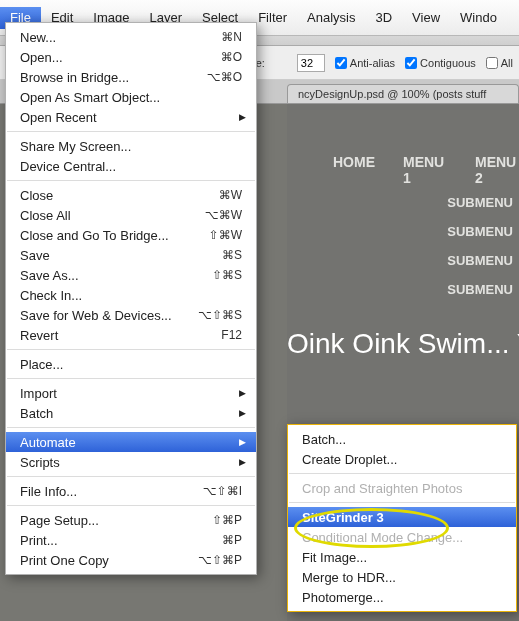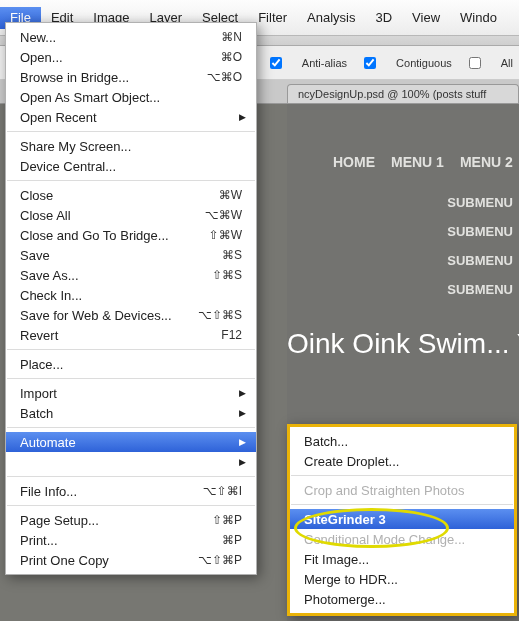--- a/index.html
+++ b/index.html
@@ -6,39 +6,39 @@
 body { width: 519px; height: 621px; overflow: hidden; background: #7a7a76; position: relative; }
 
 .menubar { position: absolute; top: 0; left: 0; right: 0; height: 36px; background: linear-gradient(#fdfdfd, #ececec); display: flex; align-items: center; font-size: 13px; border-bottom: 1px solid #b8b8b8; z-index: 10; }
 .menubar .item { padding: 0 10px; height: 22px; line-height: 22px; color: #222; }
 .menubar .item.sel { background: linear-gradient(#5b8ff0, #2e62d8); color: #fff; }
 
 .canvas-bg { position: absolute; top: 22px; left: 0; right: 0; bottom: 0; background: #777772; }
 .topbar2 { height: 24px; background: linear-gradient(180deg,#e4e4e4,#cfcfcf); border-bottom: 1px solid #aaa; }
 .toolstrip { height: 34px; background: #eee; border-bottom: 1px solid #ccc; display: flex; align-items: center; justify-content: flex-end; padding-right: 6px; font-size: 11px; color: #333; gap: 4px; }
 .toolstrip input[type=text] { width: 28px; height: 18px; font-size: 11px; text-align: left; padding-left: 3px; border: 1px solid #aaa; background: #fff; margin-left: 28px; }
-.toolstrip label { display: inline-flex; align-items: center; gap: 20px; margin-left: 13px; }
+.toolstrip label { display: inline-flex; align-items: center; gap: 3px; margin-left: 6px; }
 .toolstrip input[type=checkbox] { width: 12px; height: 12px; }
 .tabrow { height: 24px; background: #c9c9c9; display: flex; align-items: flex-end; padding-left: 287px; border-bottom: 1px solid #999; }
 .doctab { background: #d8d8d8; border: 1px solid #999; border-bottom: none; border-radius: 4px 4px 0 0; font-size: 11px; color: #333; padding: 3px 10px; white-space: nowrap; overflow: hidden; width: 234px; }
 
 .canvas-area { position: absolute; top: 104px; left: 287px; right: 0; bottom: 0; background: #737370; }
-.nav { position: absolute; top: 50px; left: 46px; right: 0; color: #e2e2df; font-size: 14px; font-weight: bold; display: flex; gap: 16px; }
+.nav { position: absolute; top: 50px; left: 46px; right: 0; color: #e2e2df; font-size: 14px; font-weight: bold; display: flex; gap: 28px; }
 .subnav { position: absolute; top: 84px; right: 6px; text-align: right; color: #e2e2df; font-size: 13px; font-weight: bold; line-height: 29px; }
 .headline { position: absolute; top: 224px; left: 0; right: 0; color: #fff; font-size: 28px; font-weight: 300; white-space: nowrap; }
 
 .dropdown { position: absolute; top: 22px; left: 5px; width: 252px; background: #fff; border: 1px solid #b1b1b1; box-shadow: 3px 3px 12px rgba(0,0,0,0.4); z-index: 20; font-size: 13px; color: #222; padding: 4px 0; }
 .dropdown .row { display: flex; align-items: center; height: 20px; padding: 0 14px; position: relative; }
 .dropdown .row .label { flex: 1; }
 .dropdown .row .sc { font-size: 12px; color: #333; white-space: nowrap; }
 .dropdown .row .arrow { position: absolute; right: 10px; }
 .dropdown .row.sel { background: linear-gradient(#5b8ff0,#2e62d8); color: #fff; }
 .dropdown .sep { height: 1px; background: #dcdcdc; margin: 4px 1px; }
 
-.submenu { position: absolute; top: 424px; left: 287px; width: 230px; background: #fff; border: 3px solid #eab308; box-shadow: 3px 3px 12px rgba(0,0,0,0.4); z-index: 25; font-size: 13px; color: #222; padding: 4px 0; }
+.submenu { position: absolute; top: 424px; left: 287px; width: 230px; background: #fff; border: 1px solid #eab308; box-shadow: 3px 3px 12px rgba(0,0,0,0.4); z-index: 25; font-size: 13px; color: #222; padding: 4px 0; }
 .submenu .row { display: flex; align-items: center; height: 20px; padding: 0 14px; }
 .submenu .row .label { flex: 1; }
 .submenu .row.sel { background: linear-gradient(#5b8ff0,#2e62d8); color: #fff; font-weight: bold; }
 .submenu .row.dis { color: #b0b0b0; }
 .submenu .sep { height: 1px; background: #dcdcdc; margin: 4px 1px; }
 
 .highlight-ellipse { position: absolute; top: 508px; left: 294px; width: 155px; height: 40px; border: 3px solid #e0da00; border-radius: 50%; z-index: 30; pointer-events: none; }
 </style>
 </head>
 <body>
@@ -165,20 +165,21 @@
     <div class="row">
       <span class="label">Batch</span>
       <span class="arrow" style="font-size: 9px;">▶</span>
     </div>
     <div class="sep"></div>
     <div class="row sel">
       <span class="label">Automate</span>
       <span class="arrow" style="font-size: 9px;">▶</span>
     </div>
     <div class="row">
+      <span class="label">Scripts</span>
       <span class="arrow" style="font-size: 9px;">▶</span>
     </div>
     <div class="sep"></div>
     <div class="row">
       <span class="label">File Info...</span>
       <span class="sc">⌥⇧⌘I</span>
     </div>
     <div class="sep"></div>
     <div class="row">
       <span class="label">Page Setup...</span>

